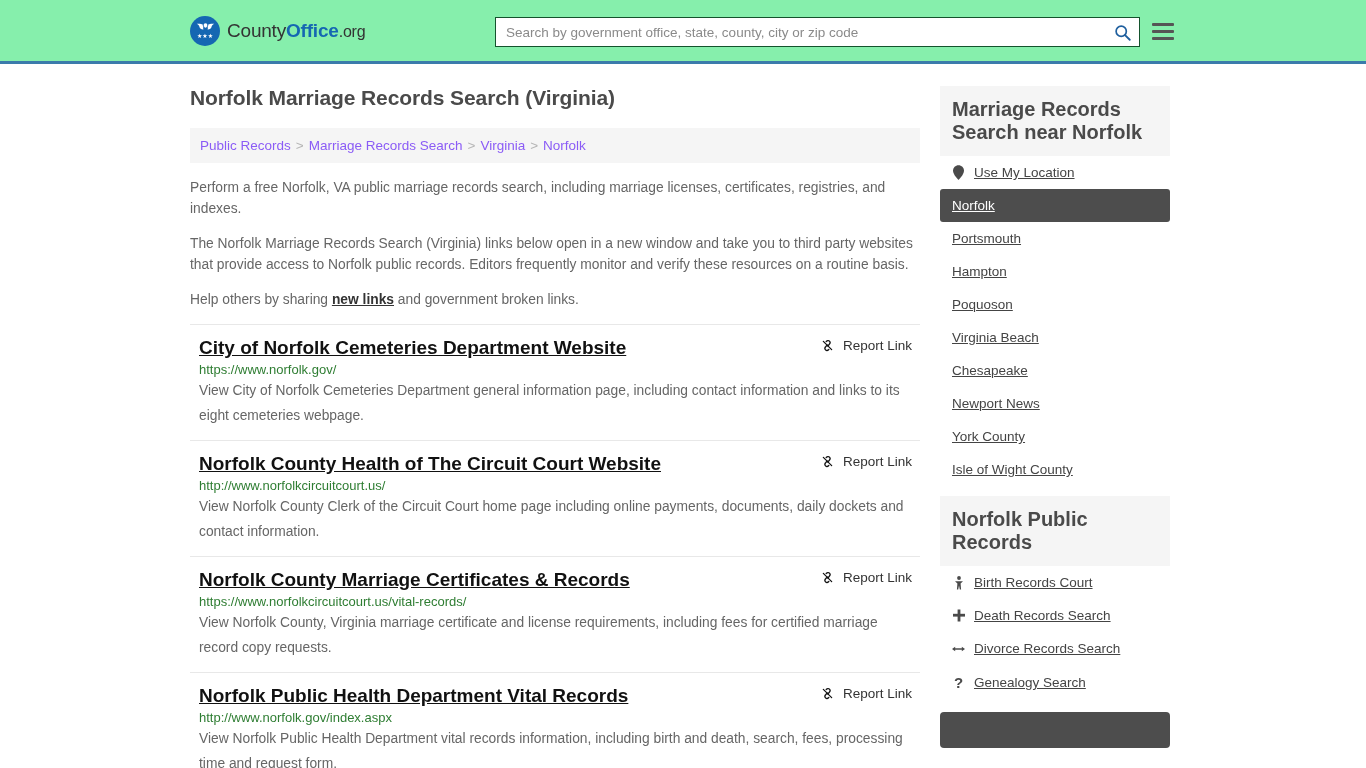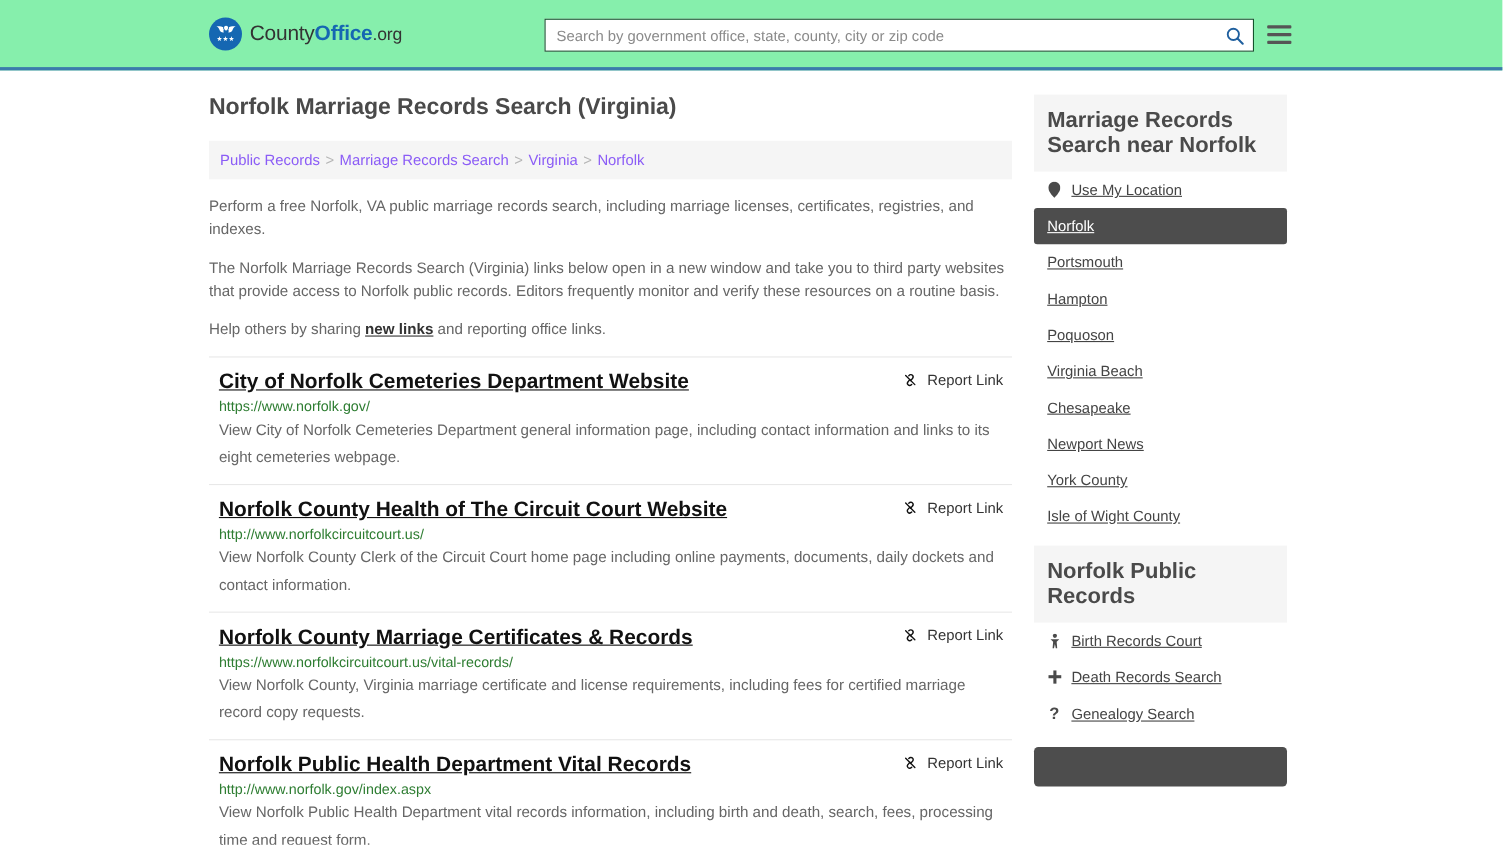--- a/index.html
+++ b/index.html
@@ -209,21 +209,21 @@
   <div class="main">
     <h1 class="page-title">Norfolk Marriage Records Search (Virginia)</h1>
 
     <div class="breadcrumb">
       <a href="#">Public Records</a><span class="sep">&gt;</span><a href="#">Marriage Records Search</a><span class="sep">&gt;</span><a href="#">Virginia</a><span class="sep">&gt;</span><a href="#">Norfolk</a>
     </div>
 
     <div class="intro">
       <p>Perform a free Norfolk, VA public marriage records search, including marriage licenses, certificates, registries, and indexes.</p>
       <p>The Norfolk Marriage Records Search (Virginia) links below open in a new window and take you to third party websites that provide access to Norfolk public records. Editors frequently monitor and verify these resources on a routine basis.</p>
-      <p><span>Help others by sharing </span><a href="#">new links</a><span> and reporting office links.</span></p>
+      <p><span>Help others by sharing </span><a href="#">new links</a><span> and government broken links.</span></p>
     </div>
 
     <div class="listing">
       <div class="listing-head">
         <a href="#" class="listing-title">City of Norfolk Cemeteries Department Website</a>
         <span class="report-link">
           <svg width="15" height="15" viewBox="0 0 18 18" aria-hidden="true">
             <path d="M7.4 4.2c1.3-1.3 3-1.4 4 -0.4 1 1 0.9 2.7-0.4 4L9.3 9.6" fill="none" stroke="#111" stroke-width="1.5" stroke-linecap="round"></path>
             <path d="M10.6 13.8c-1.3 1.3-3 1.4-4 0.4-1-1-0.9-2.7 0.4-4l1.7-1.8" fill="none" stroke="#111" stroke-width="1.5" stroke-linecap="round"></path>
             <line x1="4" y1="4" x2="14" y2="14" stroke="#111" stroke-width="1.5" stroke-linecap="round"></line>
@@ -338,20 +338,30 @@
       <li class="side-item">
         <span class="side-icon">
           <svg width="12" height="13" viewBox="0 0 12 13" aria-hidden="true">
             <rect x="4.6" y="0.5" width="2.8" height="12" fill="#4a4a4a"></rect>
             <rect x="0" y="4.8" width="12" height="2.8" fill="#4a4a4a"></rect>
           </svg>
         </span>
         <a href="#">Death Records Search</a>
       </li>
       <li class="side-item">
+        <span class="side-icon">
+          <svg width="14" height="10" viewBox="0 0 14 10" aria-hidden="true">
+            <line x1="2" y1="5" x2="12" y2="5" stroke="#4a4a4a" stroke-width="1.6"></line>
+            <polygon points="0,5 3.4,2.6 3.4,7.4" fill="#4a4a4a"></polygon>
+            <polygon points="14,5 10.6,2.6 10.6,7.4" fill="#4a4a4a"></polygon>
+          </svg>
+        </span>
+        <a href="#">Divorce Records Search</a>
+      </li>
+      <li class="side-item">
         <span class="side-icon" style="font-weight:700;font-size:15px;">?</span>
         <a href="#">Genealogy Search</a>
       </li>
     </ul>
 
     <div class="bottom-bar"></div>
   </div>
 </div>
 
 </body></html>

